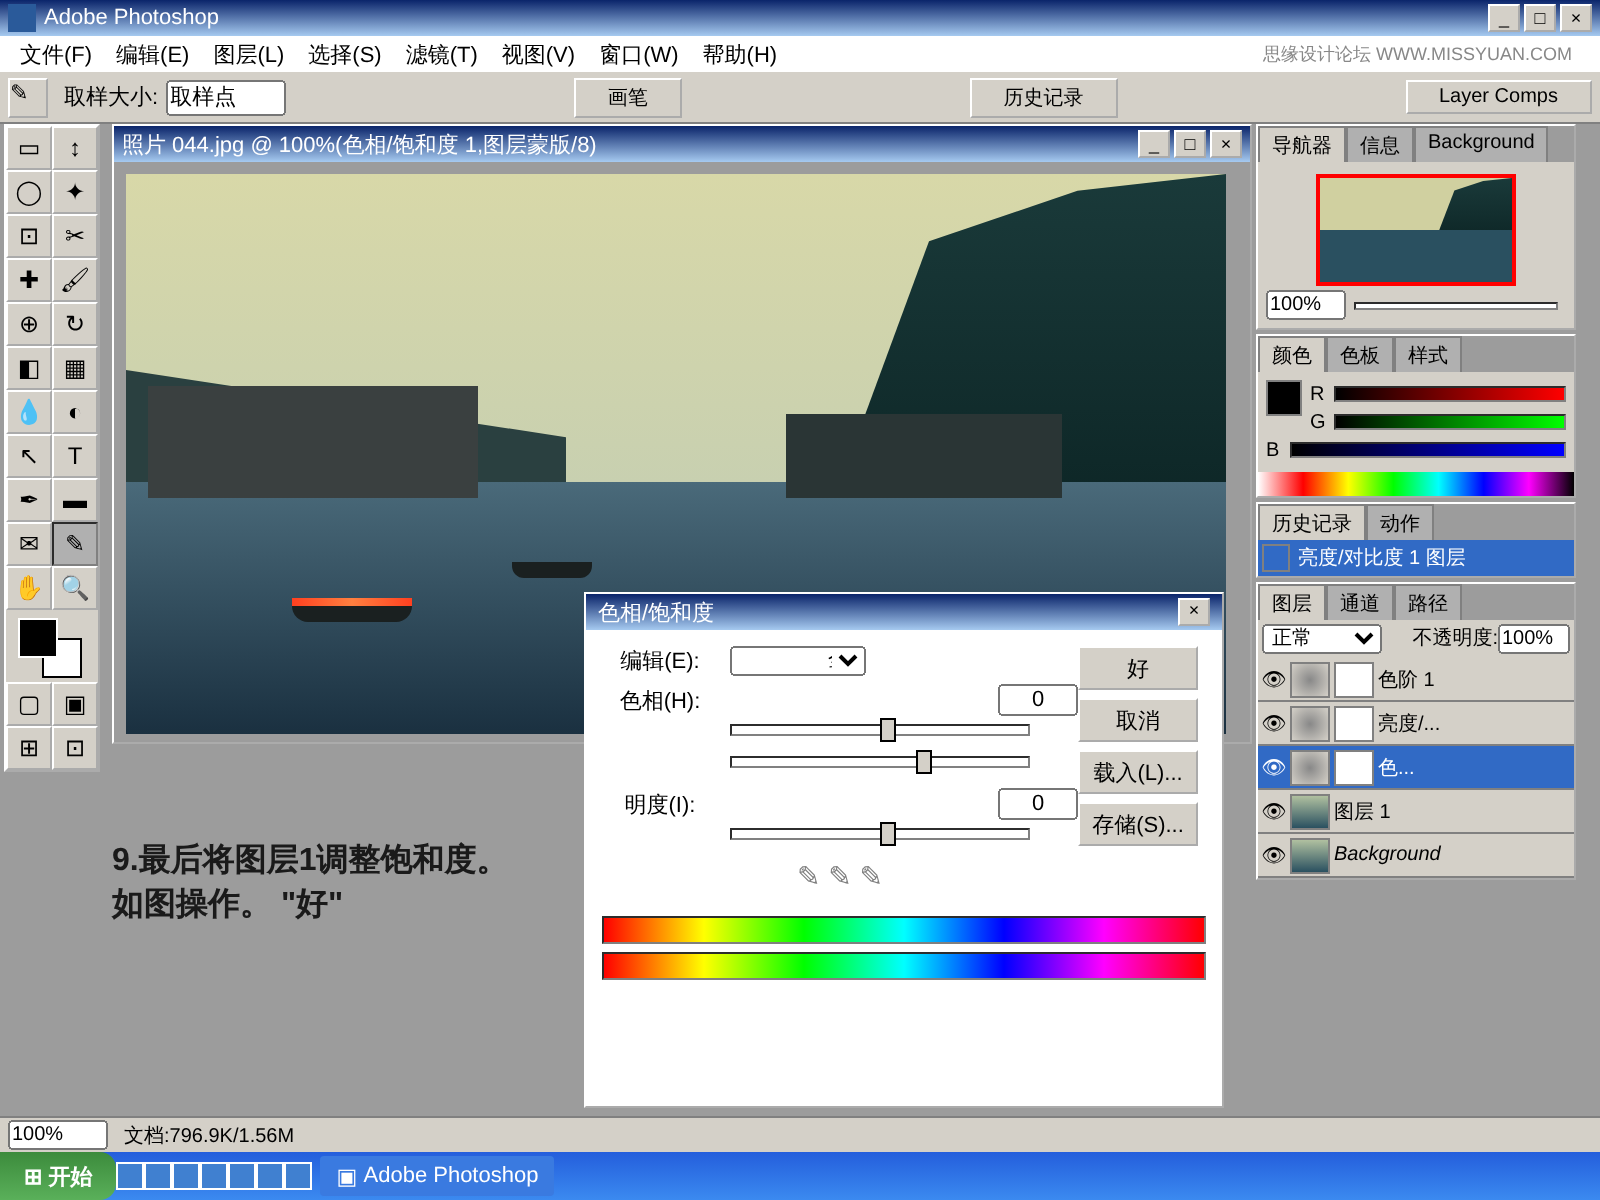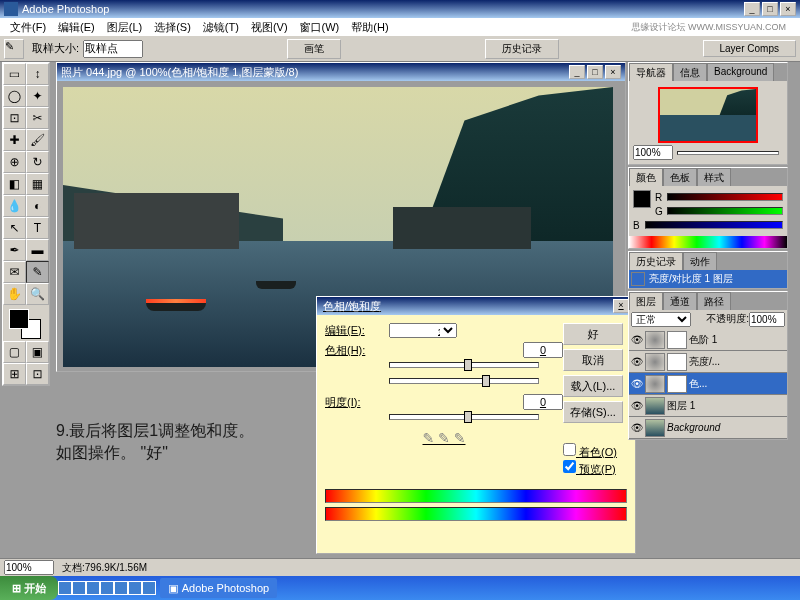--- a/index.html
+++ b/index.html
@@ -30,29 +30,29 @@
 .canvas { margin: 6px; width: 550px; height: 280px; position: relative; overflow: hidden; }
 .sky { position: absolute; inset: 0; height: 55%; background: linear-gradient(#d8d8a8, #c8d0b0); }
 .mtn { position: absolute; right: 0; top: 0; width: 45%; height: 60%; background: linear-gradient(#1a3a3a, #0d2626); clip-path: polygon(20% 100%, 40% 20%, 70% 5%, 100% 0, 100% 100%); }
 .mtn2 { position: absolute; left: 0; top: 35%; width: 40%; height: 30%; background: #2a4040; clip-path: polygon(0 0, 100% 40%, 100% 100%, 0 100%); }
 .water { position: absolute; bottom: 0; left: 0; right: 0; height: 45%; background: linear-gradient(#4a6a7a, #1a3040); }
 .bldg { position: absolute; bottom: 42%; left: 2%; width: 30%; height: 20%; background: #3a4040; }
 .bldg2 { position: absolute; bottom: 42%; right: 15%; width: 25%; height: 15%; background: #2a3535; }
 .boat { position: absolute; bottom: 20%; left: 15%; width: 60px; height: 12px; background: #1a2020; border-radius: 0 0 8px 8px; }
 .boat .lights { height: 4px; background: linear-gradient(90deg, #ff4020, #ff8040, #ff4020); }
 .boat2 { position: absolute; bottom: 28%; left: 35%; width: 40px; height: 8px; background: #1a2020; border-radius: 0 0 6px 6px; }
-.instr { position: absolute; left: 56px; top: 420px; font-size: 16px; font-weight: normal; color: #1a1a1a; line-height: 22px; }
-.dialog { position: absolute; left: 316px; top: 296px; width: 320px; height: 258px; background: #fef9c3; border: 1px outset #fff; text-decoration: underline; }
+.instr { position: absolute; left: 56px; top: 420px; font-size: 16px; font-weight: bold; color: #1a1a1a; line-height: 22px; }
+.dialog { position: absolute; left: 292px; top: 296px; width: 320px; height: 258px; background: #ffffff; border: 1px outset #fff; }
 .dialog .dtitle { height: 18px; background: linear-gradient(#0a246a, #a6caf0); color: #fff; font-size: 11px; padding: 2px 6px; display: flex; }
 .dialog .dtitle span { flex: 1; }
 .dialog .dtitle .wbtn { width: 16px; height: 14px; background: #d4d0c8; border: 1px outset #fff; font-size: 9px; text-align: center; color: #000; }
 .dialog .body { padding: 8px; font-size: 11px; display: flex; }
 .dialog .controls { flex: 1; }
 .dialog .row { display: flex; align-items: center; margin-bottom: 4px; }
-.dialog .row label { width: 58px; text-align: left; margin-right: 6px; }
+.dialog .row label { width: 58px; text-align: center; margin-right: 6px; }
 .dialog select { width: 68px; font-size: 10px; padding-left: 44px; }
 .dialog input[type=text] { width: 40px; font-size: 11px; text-align: center; }
 .dialog .slider { width: 150px; height: 6px; background: #fff; border: 1px inset #808080; margin: 2px 0 10px 64px; position: relative; }
 .dialog .slider .thumb { width: 8px; height: 12px; background: #d4d0c8; border: 1px solid #000; position: absolute; top: -4px; }
 .dialog .btncol { width: 64px; }
 .dialog .btncol button { width: 60px; height: 22px; margin-bottom: 4px; font-size: 11px; background: #d4d0c8; border: 1px outset #fff; }
 .dialog .checks { margin-top: 16px; font-size: 11px; }
 .dialog .checks label { display: block; }
 .dialog .spectrum { height: 14px; margin: 4px 8px; background: linear-gradient(90deg, red, yellow, lime, cyan, blue, magenta, red); border: 1px inset #808080; }
 .panels { position: absolute; right: 12px; top: 62px; width: 160px; }
@@ -241,24 +241,20 @@
       <div class="slider">
           <div class="thumb" style="left:50%"></div>
         </div>
       <div style="text-align:center;font-size:14px;color:#808080">✎ ✎ ✎</div>
     </div>
     <div class="btncol">
       <button>好</button>
       <button>取消</button>
       <button>载入(L)...</button>
       <button>存储(S)...</button>
-      <div class="checks">
-        <label><input type="checkbox" style=""> <span>着色(O)</span></label>
-        <label><input type="checkbox" checked="" style=""> <span>预览(P)</span></label>
-      </div>
     </div>
   </div>
   <div class="spectrum"></div>
   <div class="spectrum"></div>
 </div>
 
 <div class="panels">
   <div class="panel">
     <div class="tabs">
       <div class="tab">导航器</div>

